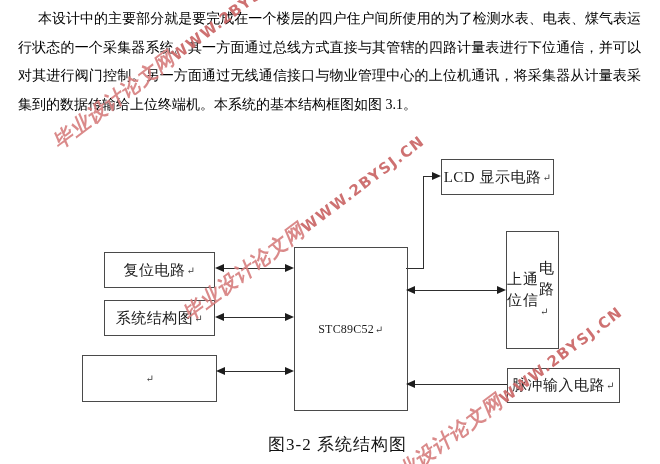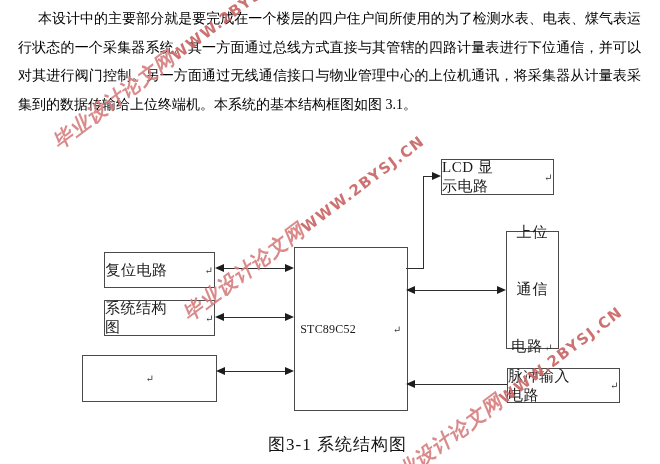--- a/index.html
+++ b/index.html
@@ -26,24 +26,24 @@
     font-size:20px;color:rgba(214,125,125,0.9);letter-spacing:1px;
   }
   .wm .lat{
     font-family:"DejaVu Sans","Liberation Sans",sans-serif;font-weight:bold;
     font-size:15px;color:rgba(203,105,105,0.95);letter-spacing:1.5px;
   }
   
   .dbox{
     position:absolute;border:1px solid #4a4a4a;background:transparent;
     display:flex;align-items:center;justify-content:center;
-    font-size:15px;color:#1b1b1b;z-index:2;letter-spacing:0.5px;gap:36px;
+    font-size:15px;color:#1b1b1b;z-index:2;letter-spacing:0.5px;
   }
   .dbox .ret{font-size:10px;color:#333;margin-left:1px;}
-  .vstack{flex-direction:column;line-height:21px;letter-spacing:1px;}
+  .vstack{flex-direction:row;line-height:21px;letter-spacing:1px;}
   .vstack .row{display:block;}
   .mcu-label{font-size:12px;letter-spacing:0.2px;font-family:"Liberation Serif","DejaVu Serif",serif;}
   .hline{position:absolute;height:1px;background:#2e2e2e;z-index:1;}
   .vline{position:absolute;width:1px;background:#2e2e2e;z-index:1;}
   .tri{position:absolute;width:0;height:0;border-style:solid;z-index:3;}
   .tri-r{border-width:4px 0 4px 9px;border-color:transparent transparent transparent #1d1d1d;}
   .tri-l{border-width:4px 9px 4px 0;border-color:transparent #1d1d1d transparent transparent;}
   .caption{
     position:absolute;left:268px;top:433px;font-size:17px;color:#141414;letter-spacing:1px;
   }
@@ -109,13 +109,13 @@
 <div class="hline" style="left:423px;top:176px;width:12px;"></div>
 <div class="tri tri-r" style="left:432px;top:172px;"></div>
 
 <div class="hline" style="left:409px;top:290px;width:94px;"></div>
 <div class="tri tri-l" style="left:406px;top:286px;"></div>
 <div class="tri tri-r" style="left:497px;top:286px;"></div>
 
 <div class="hline" style="left:409px;top:384px;width:98px;"></div>
 <div class="tri tri-l" style="left:406px;top:380px;"></div>
 
-<div class="caption">图3-1 系统结构图</div>
+<div class="caption">图3-2 系统结构图</div>
 
 </body></html>

